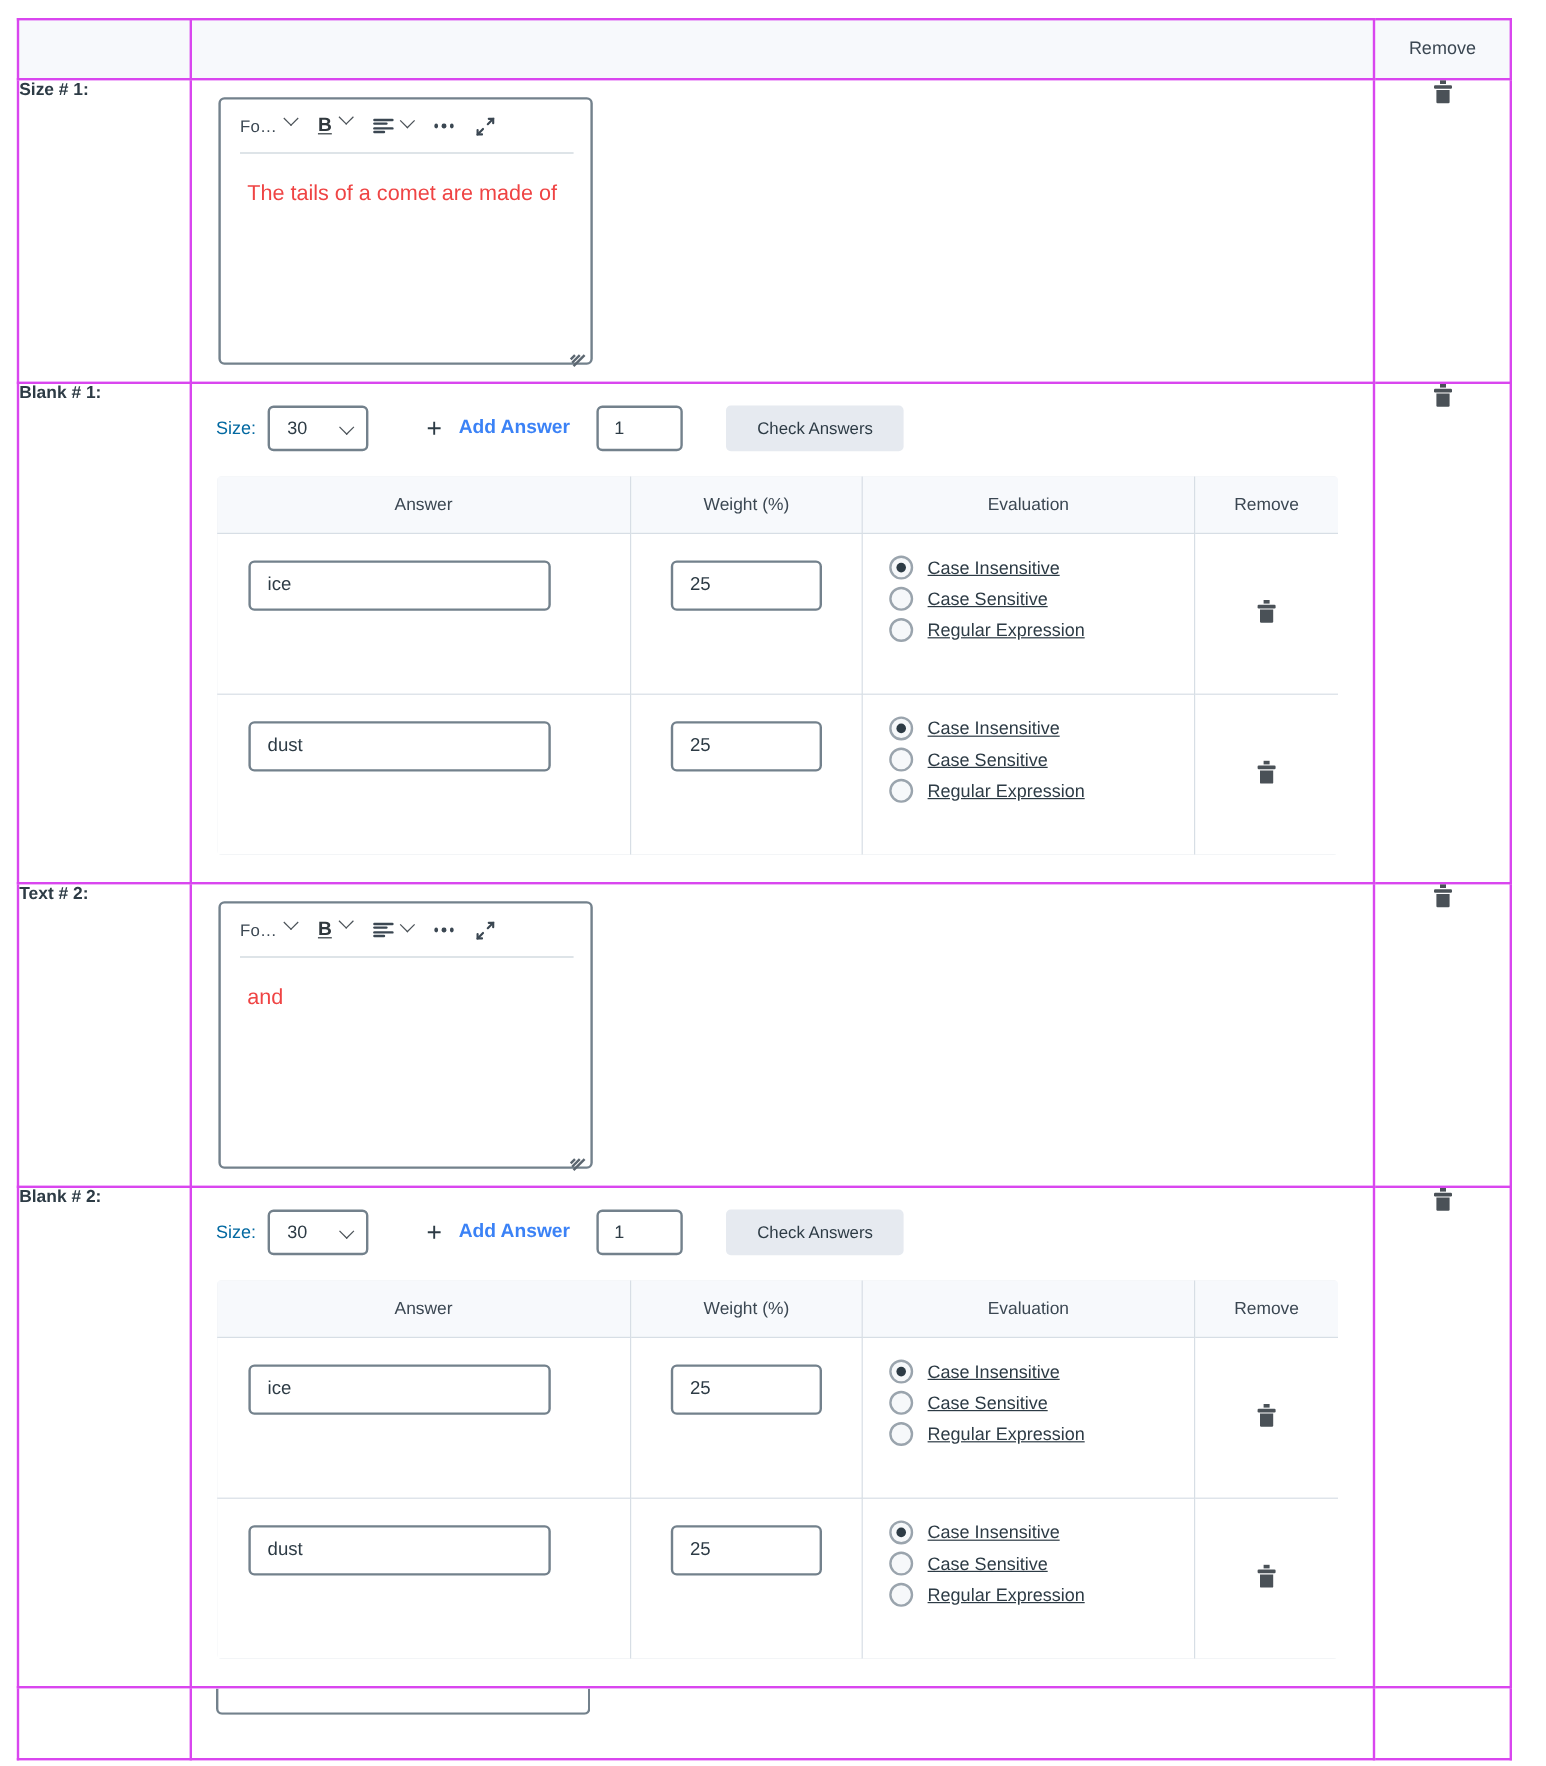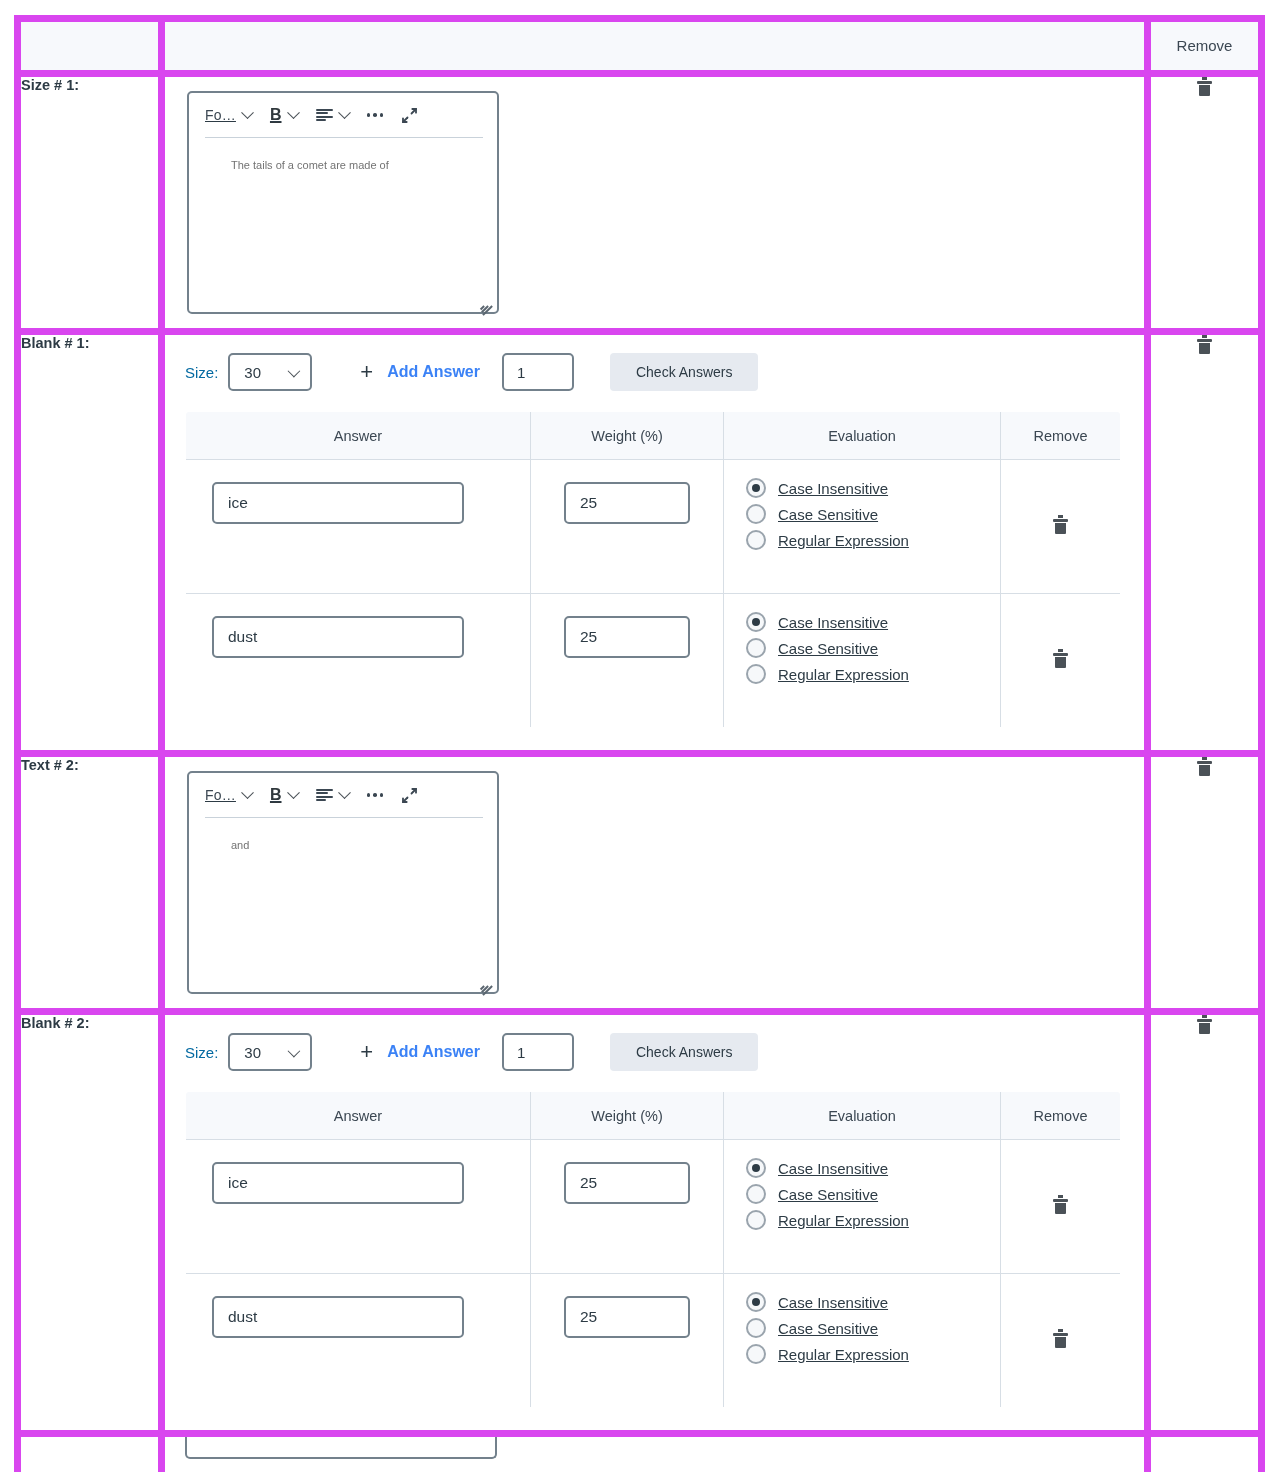--- a/index.html
+++ b/index.html
@@ -19,21 +19,21 @@
 
   
   .qtable {
     width: 1246px;
     margin: 15px 0 0 14px;
     border-collapse: collapse;
     table-layout: fixed;
   }
   .qtable > tbody > tr > td,
   .qtable > tbody > tr > th {
-    border: 7px solid #d946ef;
+    border: 2px solid #d946ef;
     vertical-align: top;
     padding: 0;
   }
   .col-label  { width: 144px; }
   .col-body   { width: 986px; }
   .col-remove { width: 114px; }
 
   
   .hdr-row td {
     background: #f7f9fc;
@@ -102,23 +102,22 @@
   }
   .editor-toolbar {
     display: flex;
     align-items: center;
     height: 44px;
     padding: 0 14px 0 16px;
     gap: 0px;
   }
   .tb-group {
     display: flex;
-    align-items: center;
+    align-items: flex-start;
     cursor: pointer;
-    text-decoration: underline;
   }
   .tb-font {
     font-size: 14px;
     color: #3b4752;
     letter-spacing: .2px;
   }
   .tb-bold {
     font-size: 16px;
     font-weight: bold;
     color: #30383d;
@@ -148,25 +147,24 @@
   .dots span { width:3.5px; height:3.5px; background:#3b4752; border-radius:50%; }
   .expand { width: 17px; height: 17px; position: relative; cursor: pointer; }
   .expand svg { display:block; }
   .editor-rule {
     height: 1px;
     background: #c9d2da;
     margin: 0 14px 0 16px;
   }
   .editor-body {
     padding: 18px 16px 0 22px;
-    font-size: 11px;
+    font-size: 18px;
     line-height: 1.72;
-    color: #737373;
+    color: #ef4444;
     word-wrap: break-word;
-    margin-left: 20px;
   }
   .resize-grip {
     position: absolute;
     right: 5px; bottom: 5px;
     width: 14px; height: 14px;
   }
   .resize-grip i {
     position: absolute;
     right: 0;
     height: 1.6px;

